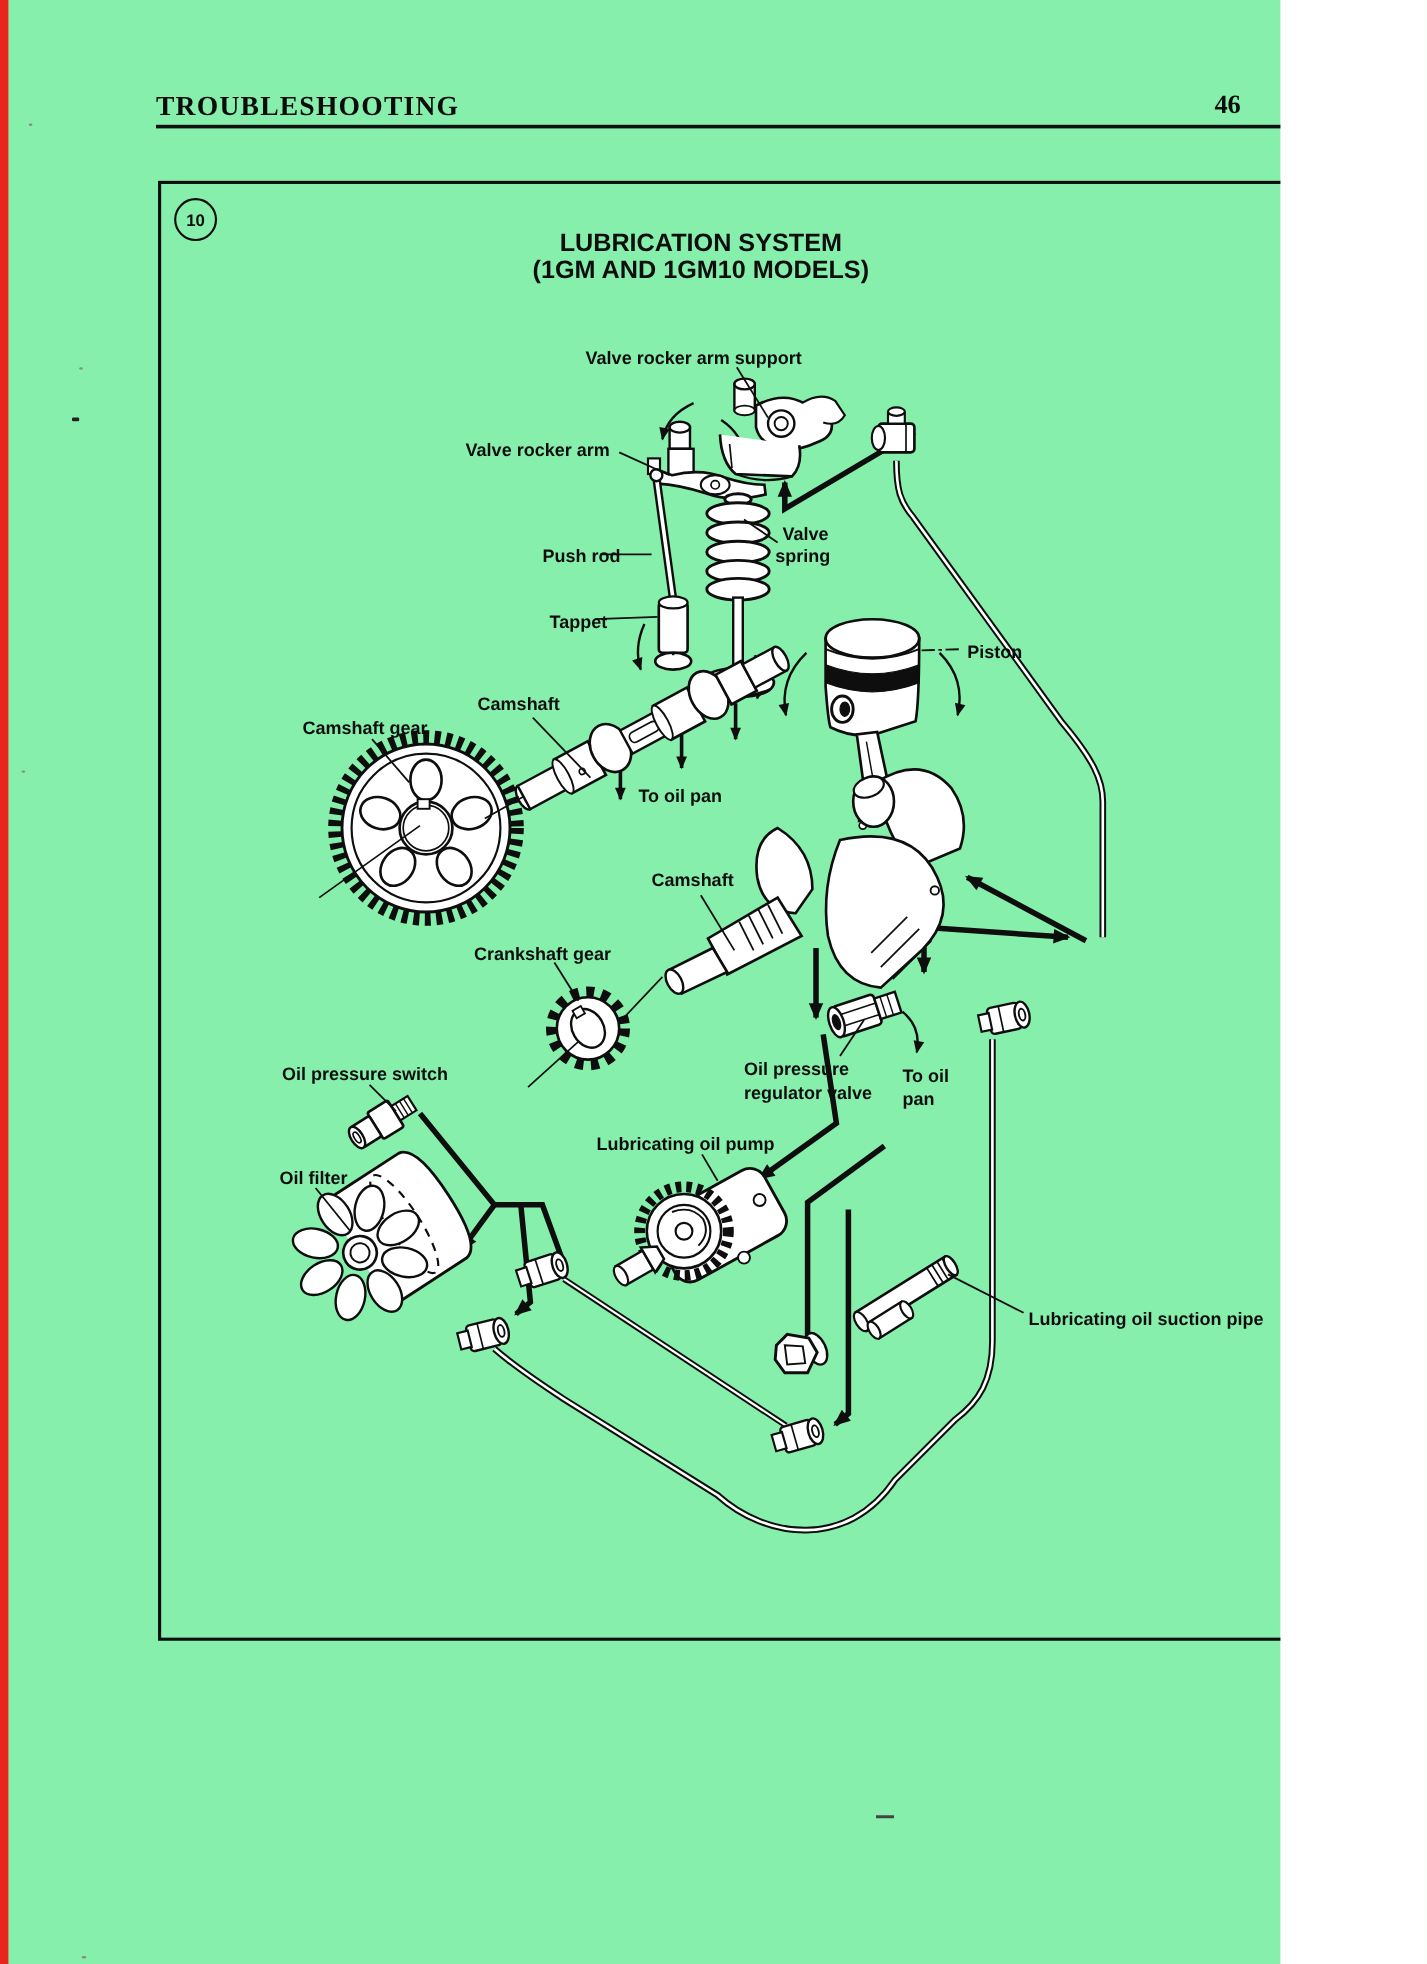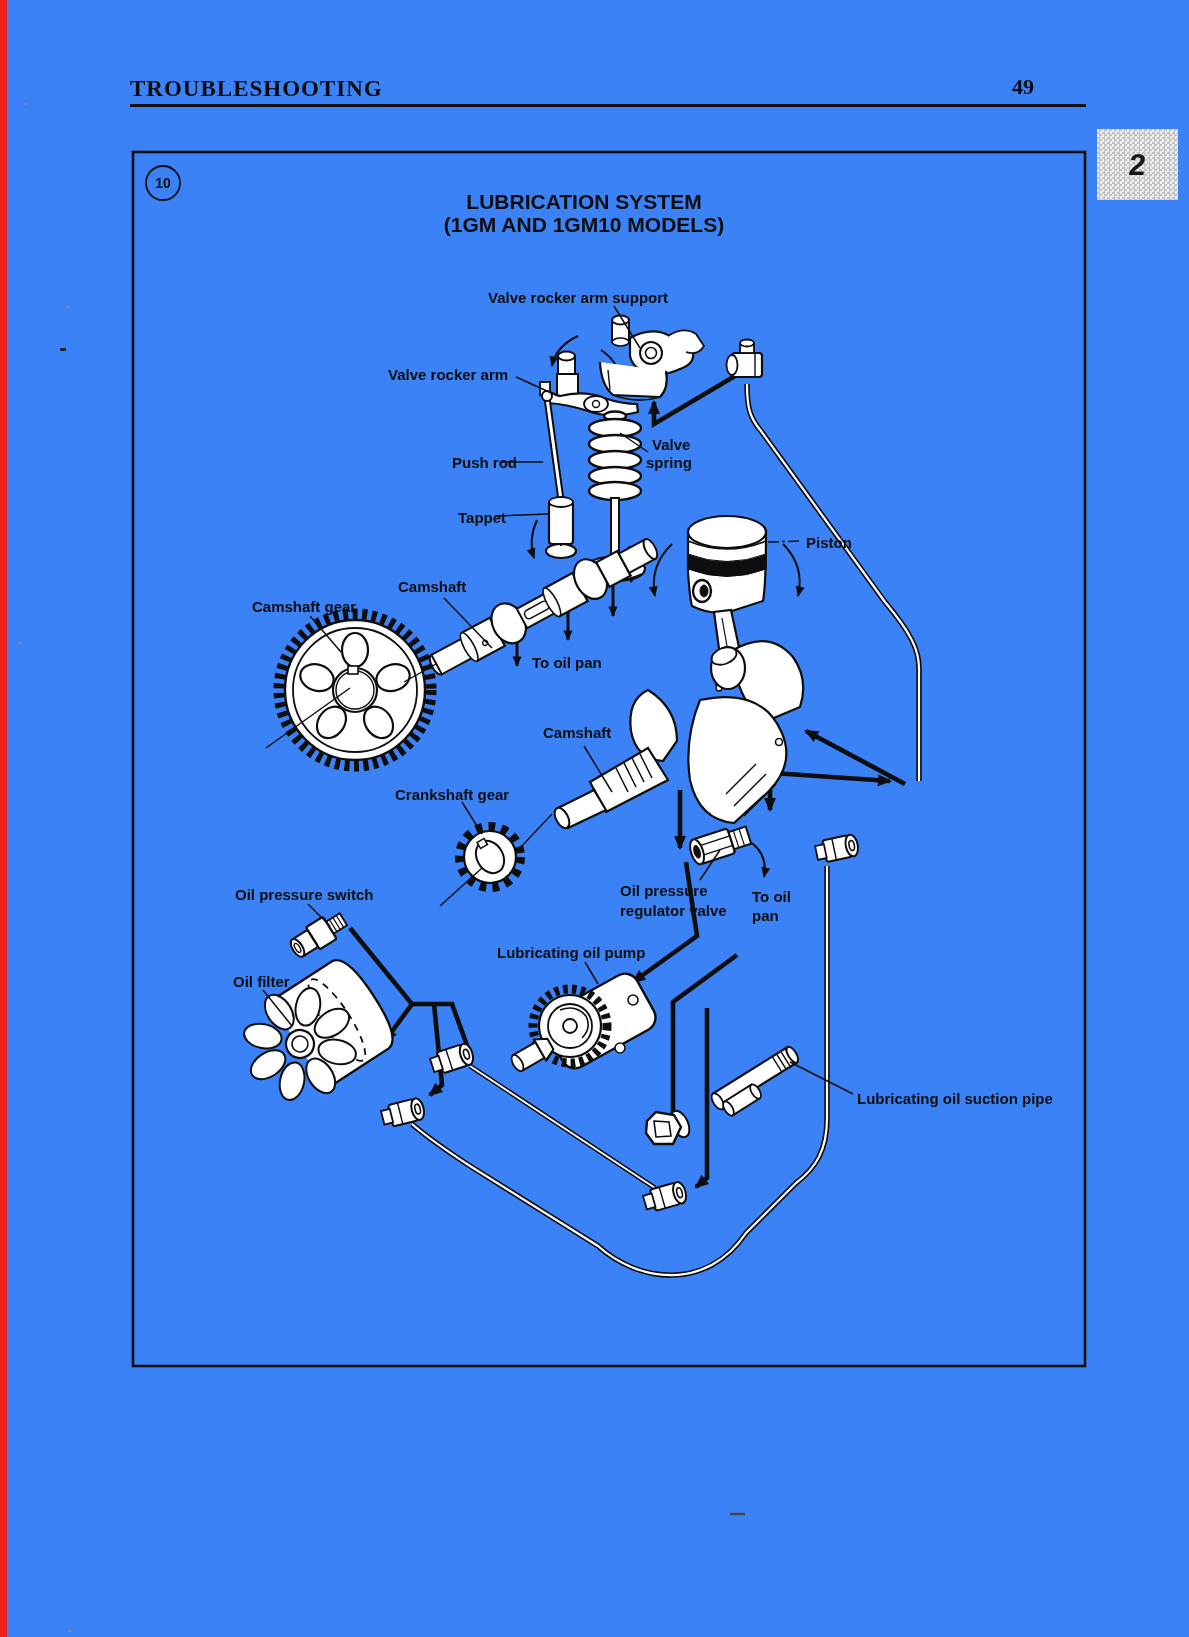--- a/index.html
+++ b/index.html
@@ -1,16 +1,16 @@
 <!DOCTYPE html>
 <html><head>
 <meta charset="utf-8">
 <style>
   html,body{margin:0;padding:0;background:#ffffff;}
-  .page{position:relative;width:1189px;height:1637px;background:#3b82f6;overflow:hidden;
+  .page{position:relative;width:1067px;height:1637px;background:#86efac;overflow:hidden;
         font-family:"Liberation Sans",sans-serif;}
   .edge-strip{position:absolute;left:0;top:0;width:7px;height:1637px;background:#e8241c;}
   .hdr-title{position:absolute;left:130px;top:76px;font-family:"Liberation Serif",serif;
         font-weight:bold;font-size:23px;letter-spacing:1px;color:#0c0c0c;}
   .hdr-page{position:absolute;left:1012px;top:74px;font-family:"Liberation Serif",serif;
         font-weight:bold;font-size:22px;color:#0c0c0c;}
   .hdr-rule{position:absolute;left:130px;top:104px;width:956px;height:3px;background:#111;}
   .chapter-tab{position:absolute;left:1097px;top:129px;width:81px;height:71px;
         background-image:conic-gradient(#c3c3c3 25%,#ededed 0 50%,#c3c3c3 0 75%,#ededed 0);
         background-size:5px 5px;display:flex;align-items:center;justify-content:center;}
@@ -21,21 +21,21 @@
   .fig-num{font-size:14px;}
   .speck{position:absolute;background:#8a8a8a;border-radius:50%;}
 </style>
 </head>
 <body>
 
 <div class="page">
   <div class="edge-strip"></div>
 
   <div class="hdr-title">TROUBLESHOOTING</div>
-  <div class="hdr-page">49</div>
+  <div class="hdr-page">46</div>
   <div class="hdr-rule"></div>
   <div class="chapter-tab">
     <span>2</span>
   </div>
 
   <div class="speck" style="left:24px;top:103px;width:3px;height:2px"></div>
   <div class="speck" style="left:60px;top:348px;width:6px;height:3px;border-radius:1px;background:#222"></div>
   <div class="speck" style="left:66px;top:306px;width:3px;height:2px"></div>
   <div class="speck" style="left:18px;top:642px;width:3px;height:2px"></div>
   <div class="speck" style="left:68px;top:1630px;width:4px;height:2px"></div>

